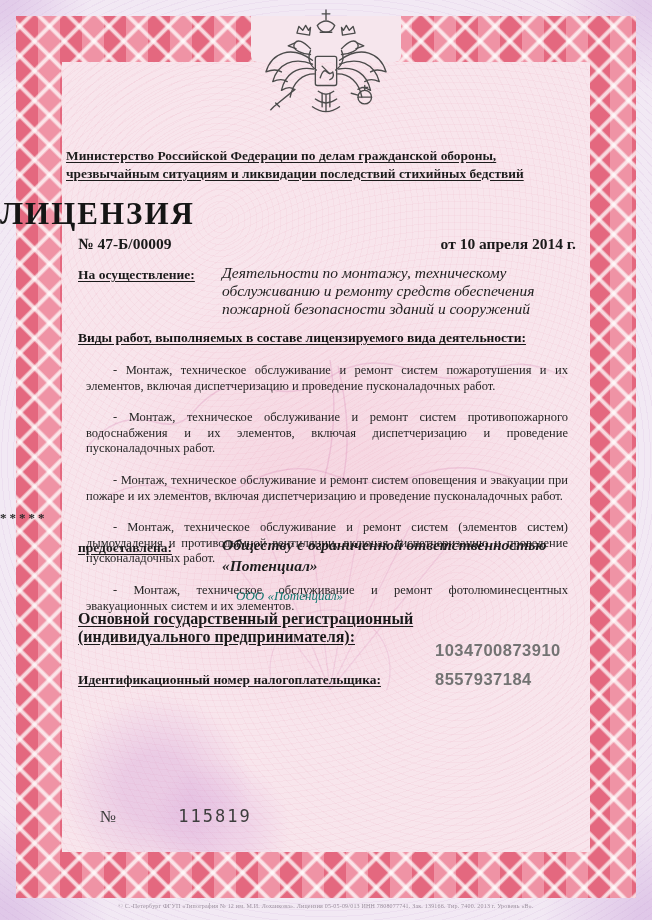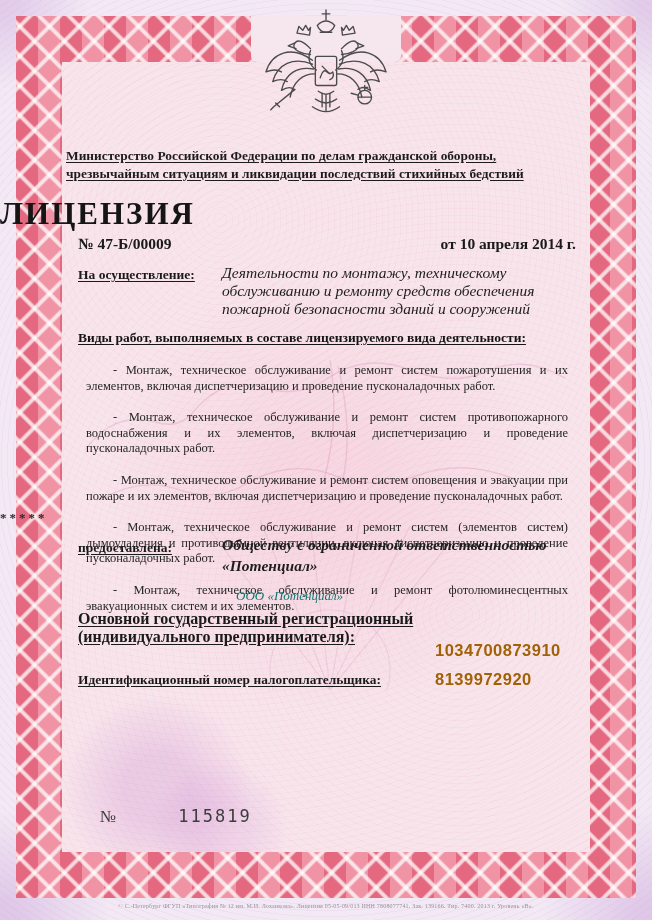--- a/index.html
+++ b/index.html
@@ -48,21 +48,21 @@
   .purpose-label{top:267px;left:78px;font-weight:bold;font-size:13.5px;color:#1a1a1a;}
   .activity{top:264px;left:222px;width:368px;font-style:italic;font-weight:normal;font-size:15.5px;line-height:18px;color:#1d1d1d;}
   .works-heading{top:330px;left:78px;font-weight:bold;font-size:13.5px;color:#151515;text-align:center;}
   .works{top:347px;left:70px;width:514px;font-size:12.5px;line-height:15.6px;text-align:justify;color:#262626;}
   .works p{margin:16px;text-indent:27px;}
   .separator{top:510px;font-weight:bold;font-size:13px;letter-spacing:3px;color:#2a2a2a;}
   .grantee-label{top:538px;left:78px;font-weight:bold;font-size:13.5px;line-height:19px;color:#1a1a1a;}
   .grantee-name{top:534px;left:222px;width:356px;font-style:italic;font-weight:bold;font-size:15.5px;line-height:21px;color:#1d1d1d;}
   .grantee-short{top:588px;left:222px;font-style:italic;font-size:13px;color:#0f766e;margin-left:14px;}
   .ogrn-label{top:610px;left:78px;font-weight:bold;font-size:16px;line-height:17.5px;color:#1a1a1a;}
-  .value{font-family:"Liberation Sans", sans-serif;font-weight:bold;font-size:16.5px;letter-spacing:.5px;color:#a16207;}
+  .value{font-family:"Liberation Sans", sans-serif;font-weight:bold;font-size:16.5px;letter-spacing:.5px;color:#737373;}
   .ogrn-value{top:641px;left:435px;}
   .inn-label{top:672px;left:78px;font-weight:bold;font-size:13.4px;color:#1a1a1a;}
   .inn-value{top:670px;left:435px;}
   .serial{top:806px;left:100px;font-size:17px;color:#3d3d3d;}
   .serial .no{font-family:"Liberation Serif", serif;margin-right:18px;}
   .serial .digits{font-family:"DejaVu Sans Mono", monospace;letter-spacing:2px;margin-left:44px;}
   .footer{top:903px;left:0;right:0;text-align:center;font-size:6px;color:#9b8f9d;letter-spacing:.2px;}
 </style>
 </head>
 <body>
@@ -160,19 +160,19 @@
 <div class="abs grantee-name">Обществу с ограниченной ответственностью «Потенциал»</div>
 <div class="abs grantee-short">ООО «Потенциал»</div>
 
 <div class="abs ogrn-label">
   <div class="u">Основной государственный регистрационный</div>
   <div class="u">(индивидуального предпринимателя):</div>
 </div>
 <div class="abs value ogrn-value">1034700873910</div>
 
 <div class="abs inn-label u">Идентификационный номер налогоплательщика:</div>
-<div class="abs value inn-value">8139972920</div>
+<div class="abs value inn-value">8557937184</div>
 
 <div class="abs serial">
   <span class="no">№</span><span class="digits">115819</span>
 </div>
 
 <div class="abs footer">© С.-Петербург ФГУП «Типография № 12 им. М.И. Лоханкова». Лицензия 05-05-09/013 ИНН 7808077741. Зак. 139166. Тир. 7400. 2013 г. Уровень «В».</div>
 
 </body></html>

